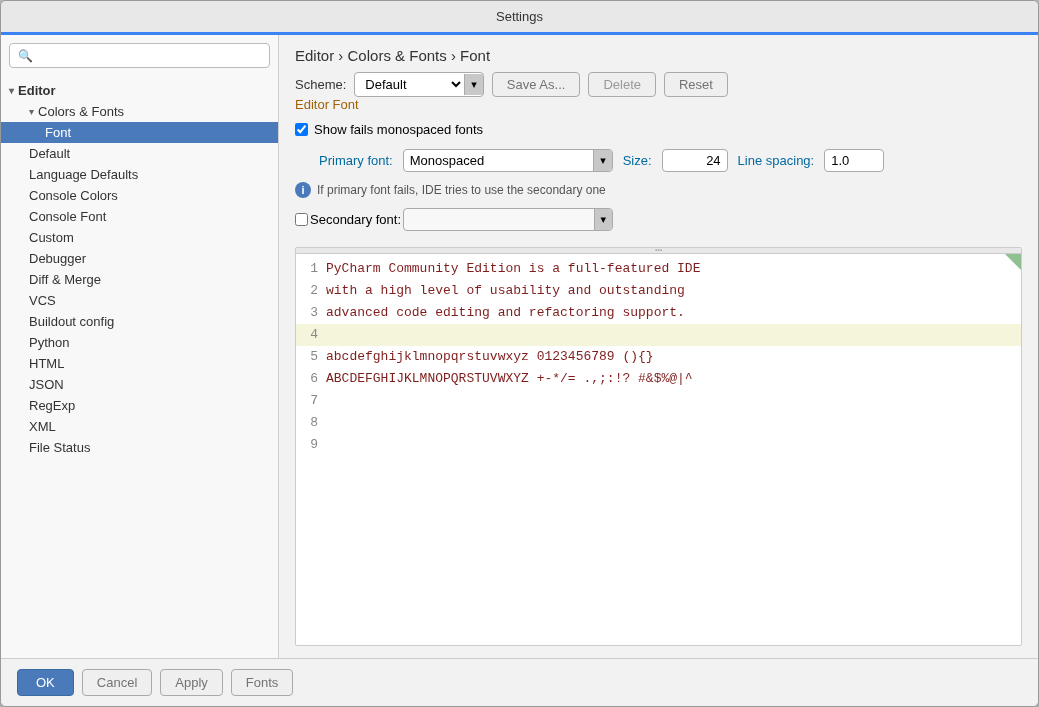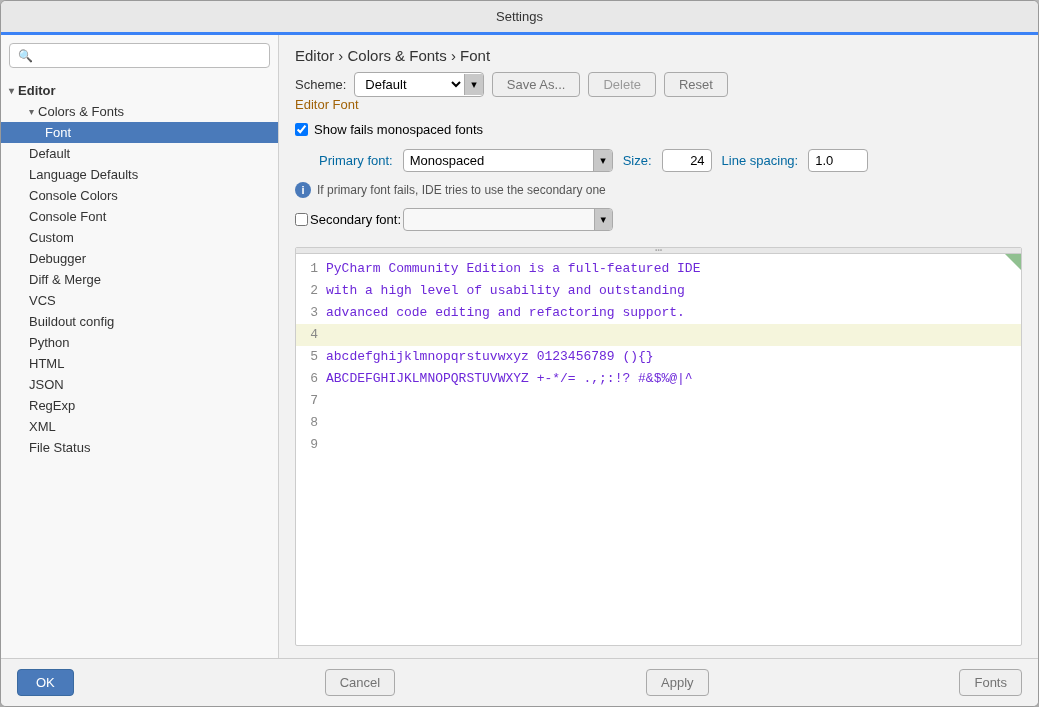--- a/index.html
+++ b/index.html
@@ -189,21 +189,21 @@
     }
     .font-select-wrap input {
       border: none;
       outline: none;
       padding: 3px 6px;
       font-size: 13px;
       width: 100%;
       background: transparent;
     }
     .size-input {
-      width: 50px;
+      width: 66px;
       border: 1px solid #aaa;
       border-radius: 4px;
       padding: 3px 6px;
       font-size: 13px;
       text-align: right;
     }
     .line-spacing-input {
       width: 60px;
       border: 1px solid #aaa;
       border-radius: 4px;
@@ -300,40 +300,40 @@
       font-family: "Courier New", monospace;
       font-size: 13px;
       user-select: none;
       flex-shrink: 0;
       line-height: 22px;
     }
     .line-content {
       flex: 1;
       line-height: 22px;
       white-space: pre;
-      color: #6d28d9;
+      color: #7f1d1d;
     }
     .preview-line.active-line {
       background: #f5f5dc;
     }
     .preview-corner {
       position: absolute;
       top: 6px;
       right: 0;
       width: 16px;
       height: 16px;
       background: #90c090;
       clip-path: polygon(100% 0, 100% 100%, 0 0);
     }
 
     .dialog-footer {
       border-top: 1px solid #ccc;
       padding: 10px 16px;
       display: flex;
-      justify-content: space-between;
+      justify-content: flex-start;
       gap: 8px;
       background: #f2f2f2;
       flex-shrink: 0;
     }
   </style>
 </head>
 <body>
 
 <div class="dialog">
 

